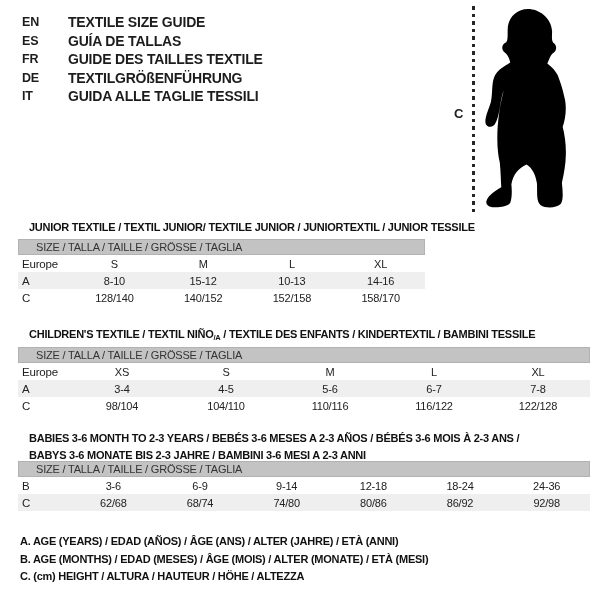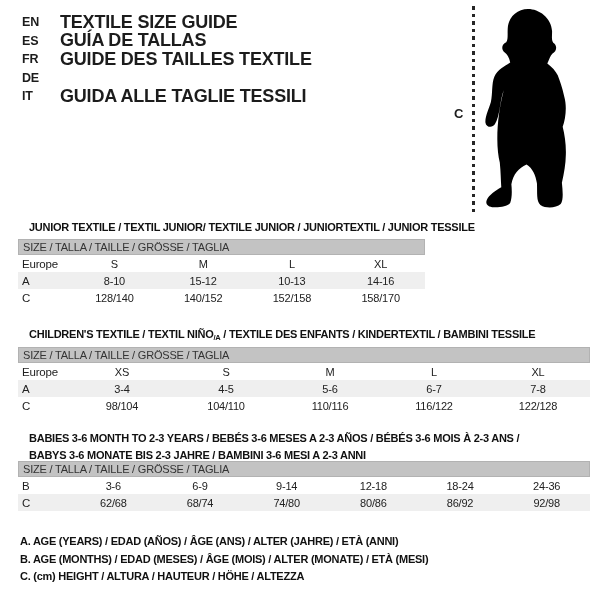--- a/index.html
+++ b/index.html
@@ -5,43 +5,43 @@
   html,body{margin:0;padding:0;}
   body{
     width:600px;height:600px;background:#ffffff;
     font-family:"Liberation Sans","DejaVu Sans",sans-serif;
     color:#1c1c1c;-webkit-font-smoothing:antialiased;
   }
   .canvas{position:relative;width:600px;height:600px;overflow:hidden;background:#fff;}
 
   
   .lang-block{position:absolute;left:22px;top:13px;}
-  .lang-row{display:flex;height:18.5px;align-items:center;}
+  .lang-row{display:flex;height:18.5px;align-items:center;gap:8px;}
   .lang-code{width:38px;font-weight:bold;font-size:12.5px;letter-spacing:-0.2px;}
-  .lang-text{font-weight:bold;font-size:18px;letter-spacing:-0.2px;white-space:nowrap;}
+  .lang-text{font-weight:bold;font-size:14px;letter-spacing:-0.2px;white-space:nowrap;}
 
   
   .height-line{
     position:absolute;left:472px;top:6px;width:3px;height:210px;
     background:repeating-linear-gradient(to bottom,#262626 0 3.5px,transparent 3.5px 7.5px);
   }
   .height-label{position:absolute;left:454px;top:106px;font-weight:bold;font-size:13px;}
   .baby-svg{position:absolute;left:480px;top:6px;width:100px;height:208px;}
 
   
   .tbl-title{
     position:absolute;left:20px;margin:9px;font-size:11px;font-weight:bold;
     letter-spacing:-0.25px;white-space:nowrap;color:#111;
   }
   .tbl-title.two-line{white-space:normal;line-height:16.5px;width:560px;}
   .sub-a{font-size:7.5px;vertical-align:-2px;}
   .tbl{position:absolute;left:18px;box-sizing:border-box;}
   .tbl-head{
     height:16px;line-height:15px;background:#c3c3c3;border:1px solid #b2b2b2;
-    box-sizing:border-box;padding-left:4px;font-size:11px;color:#333;
+    box-sizing:border-box;padding-left:17px;font-size:11px;color:#333;
     letter-spacing:-0.2px;
   }
   .tbl-row{display:grid;height:17px;align-items:center;}
   .cols4{grid-template-columns:52px repeat(4,1fr);}
   .cols5{grid-template-columns:52px repeat(5,1fr);}
   .cols6{grid-template-columns:52px repeat(6,1fr);}
   .tbl-row.alt{background:#efefef;}
   .cell{font-size:11px;text-align:center;letter-spacing:-0.2px;color:#222;}
   .cell.label{text-align:left;padding-left:4px;font-size:11.5px;}
 
@@ -62,20 +62,21 @@
     <div class="lang-row">
       <span class="lang-code">ES</span>
       <span class="lang-text">GUÍA DE TALLAS</span>
     </div>
     <div class="lang-row">
       <span class="lang-code">FR</span>
       <span class="lang-text">GUIDE DES TAILLES TEXTILE</span>
     </div>
     <div class="lang-row">
       <span class="lang-code">DE</span>
+      <span class="lang-text">TEXTILGRÖßENFÜHRUNG</span>
     </div>
     <div class="lang-row">
       <span class="lang-code">IT</span>
       <span class="lang-text">GUIDA ALLE TAGLIE TESSILI</span>
     </div>
   </div>
 
   <div class="height-line"></div>
   <div class="height-label">C</div>
   <svg class="baby-svg" viewBox="0 0 100 210" aria-hidden="true">

